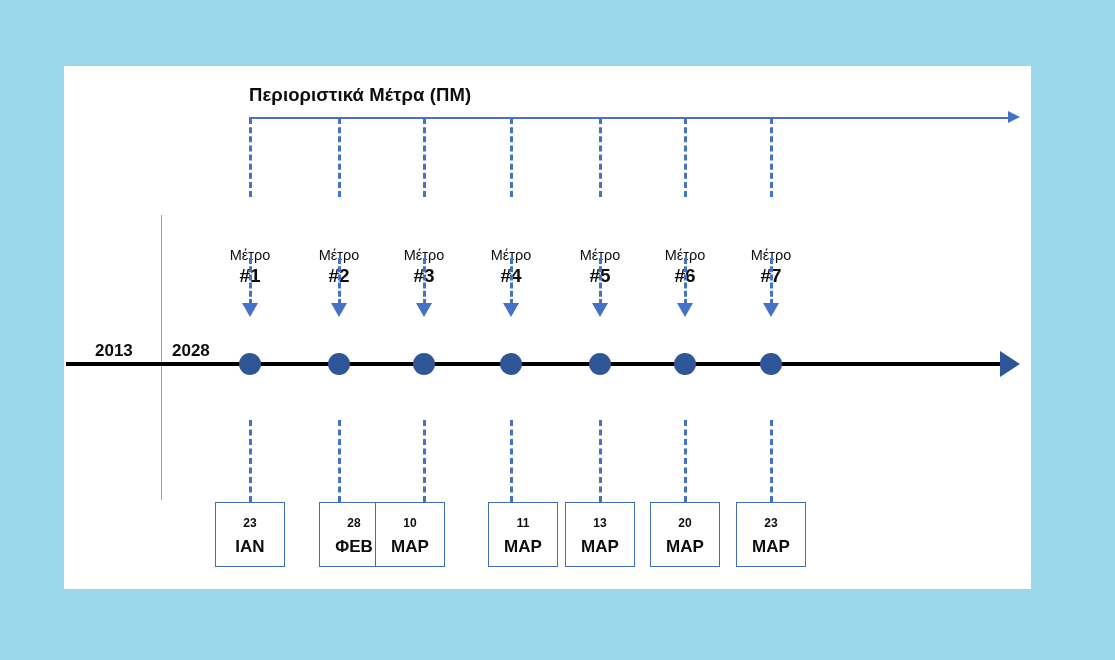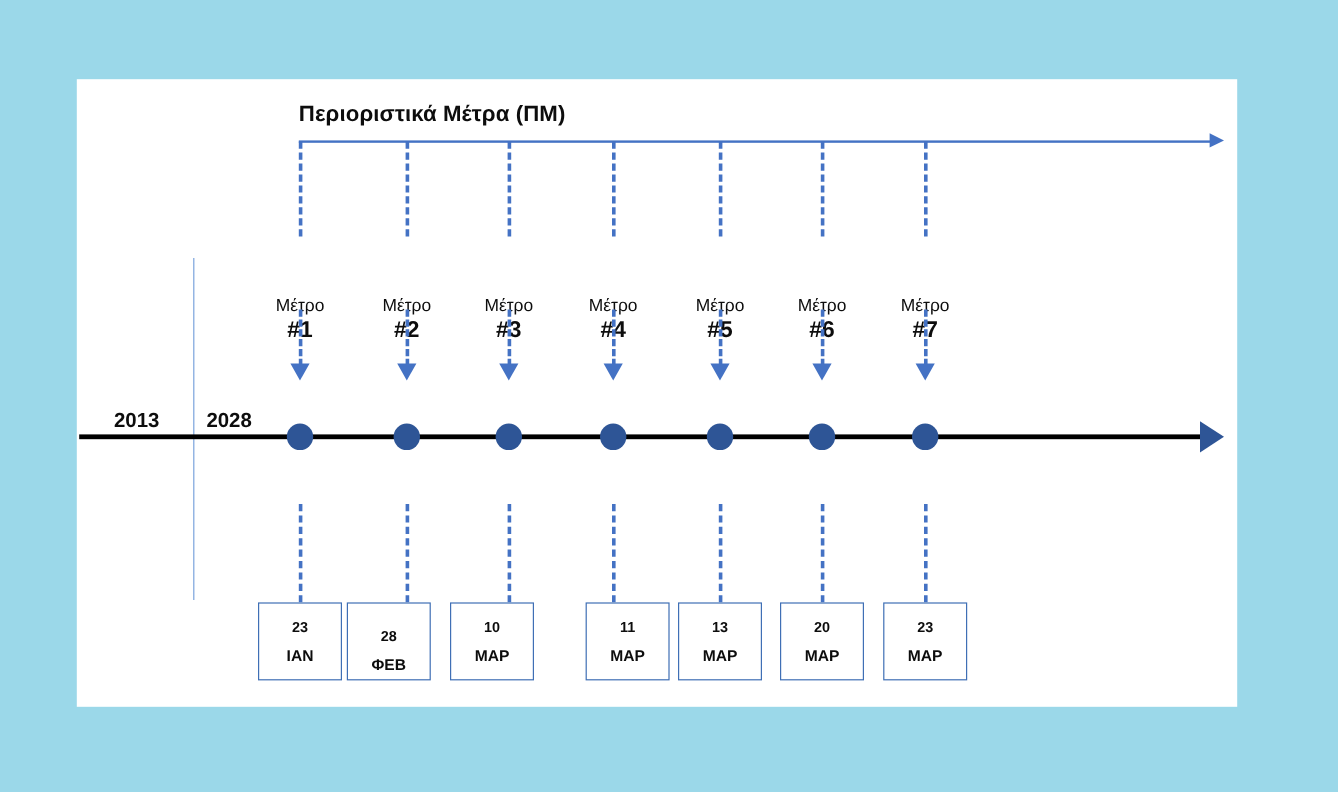--- a/index.html
+++ b/index.html
@@ -165,21 +165,21 @@
     align-items: center;
     justify-content: center;
     color: #0d0d0d;
   }
   .ev-box .box-day {
     font-size: 12px;
     font-weight: bold;
     line-height: 24px;
   }
   .ev-box .box-mon {
-    font-size: 13px;
+    font-size: 17px;
     font-weight: bold;
     line-height: 24px;
   }
 </style>
 </head>
 <body>
 
 <div id="stage">
 
   <div id="canvas"></div>
@@ -212,21 +212,21 @@
       </div>
       <div class="ev-top-dash" style="left: 338px;"></div>
       <div class="ev-label" style="left: 279px;">
         <span class="lab-word">Μέτρο</span>
         <span class="lab-num">#2</span>
       </div>
       <div class="ev-arrow-dash" style="left: 338px;"></div>
       <div class="ev-arrow-head" style="left: 331px;"></div>
       <div class="ev-dot" style="left: 328px;"></div>
       <div class="ev-low-dash" style="left: 338px;"></div>
-      <div class="ev-box" style="left: 289px; justify-content: flex-end;">
+      <div class="ev-box" style="left: 319px;">
         <div class="box-day">28</div>
         <div class="box-mon">ΦΕΒ</div>
       </div>
       <div class="ev-top-dash" style="left: 423px;"></div>
       <div class="ev-label" style="left: 364px;">
         <span class="lab-word">Μέτρο</span>
         <span class="lab-num">#3</span>
       </div>
       <div class="ev-arrow-dash" style="left: 423px;"></div>
       <div class="ev-arrow-head" style="left: 416px;"></div>

